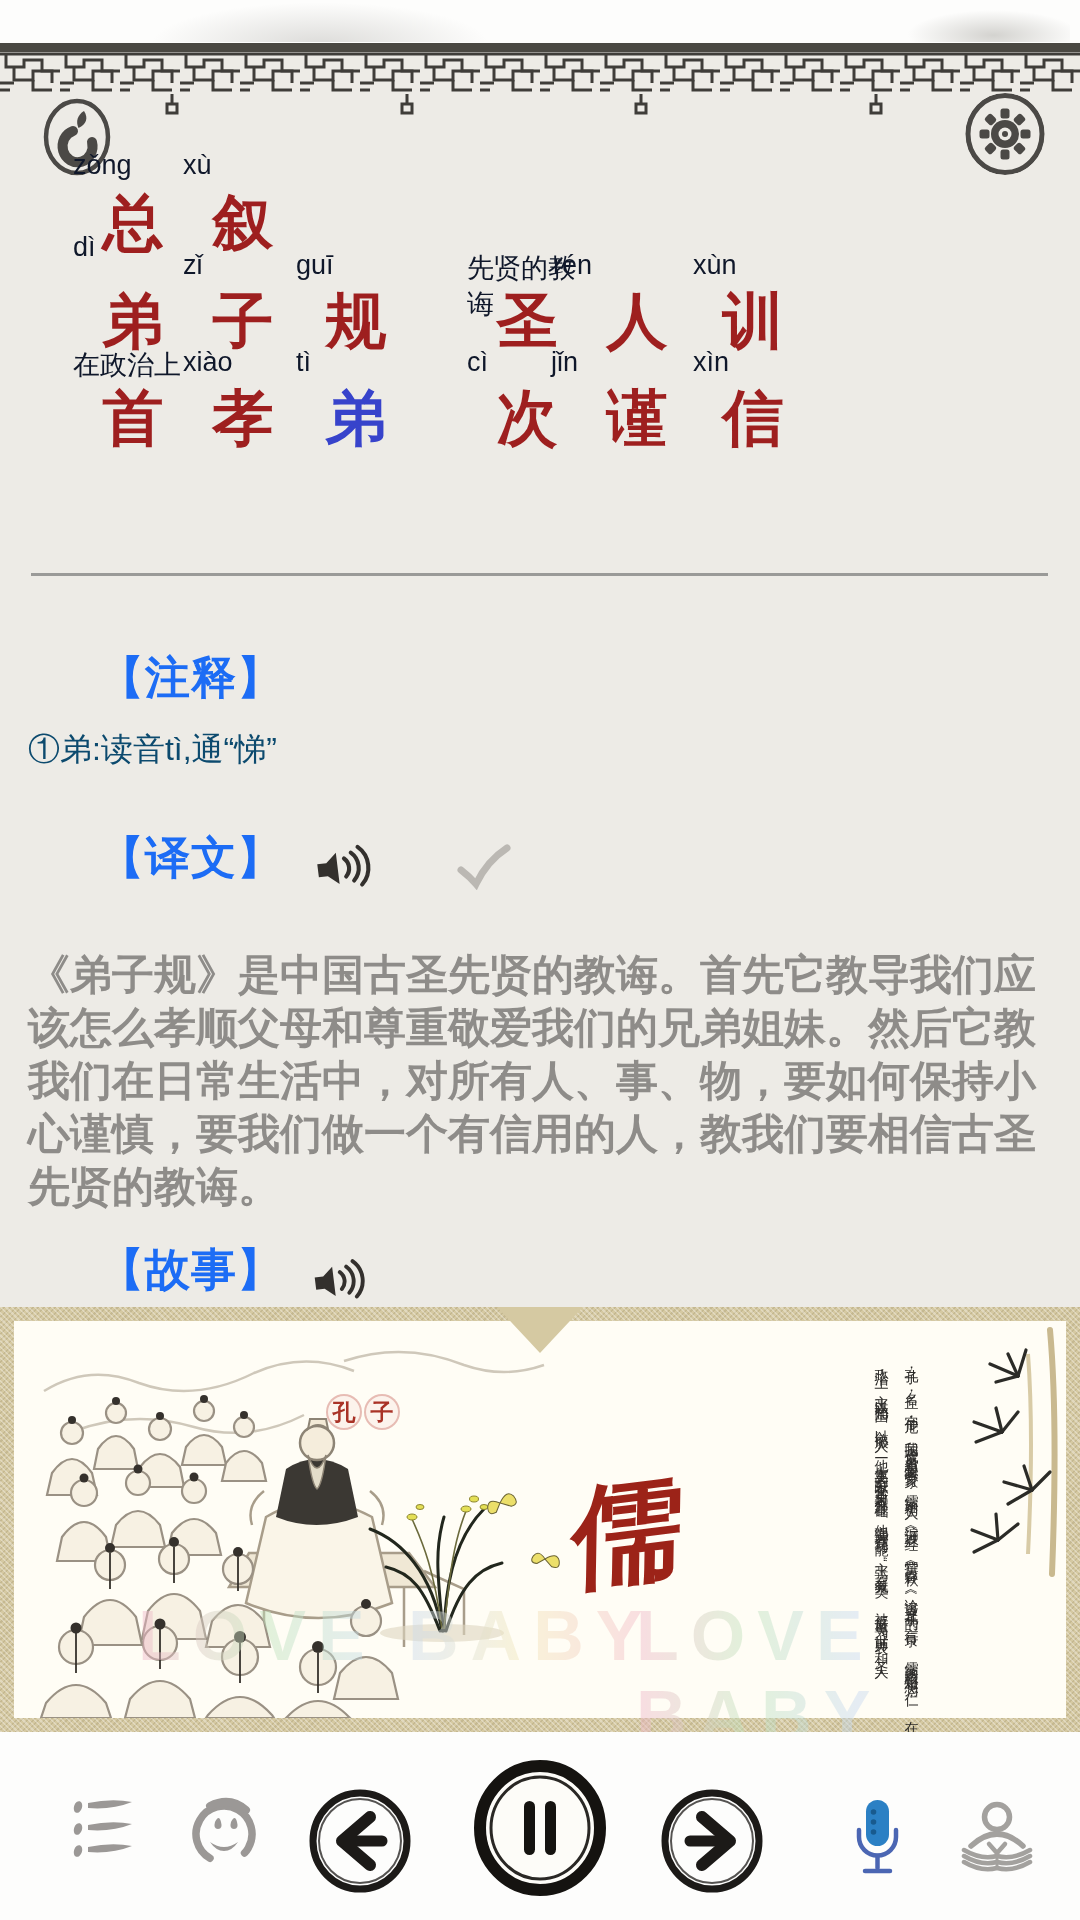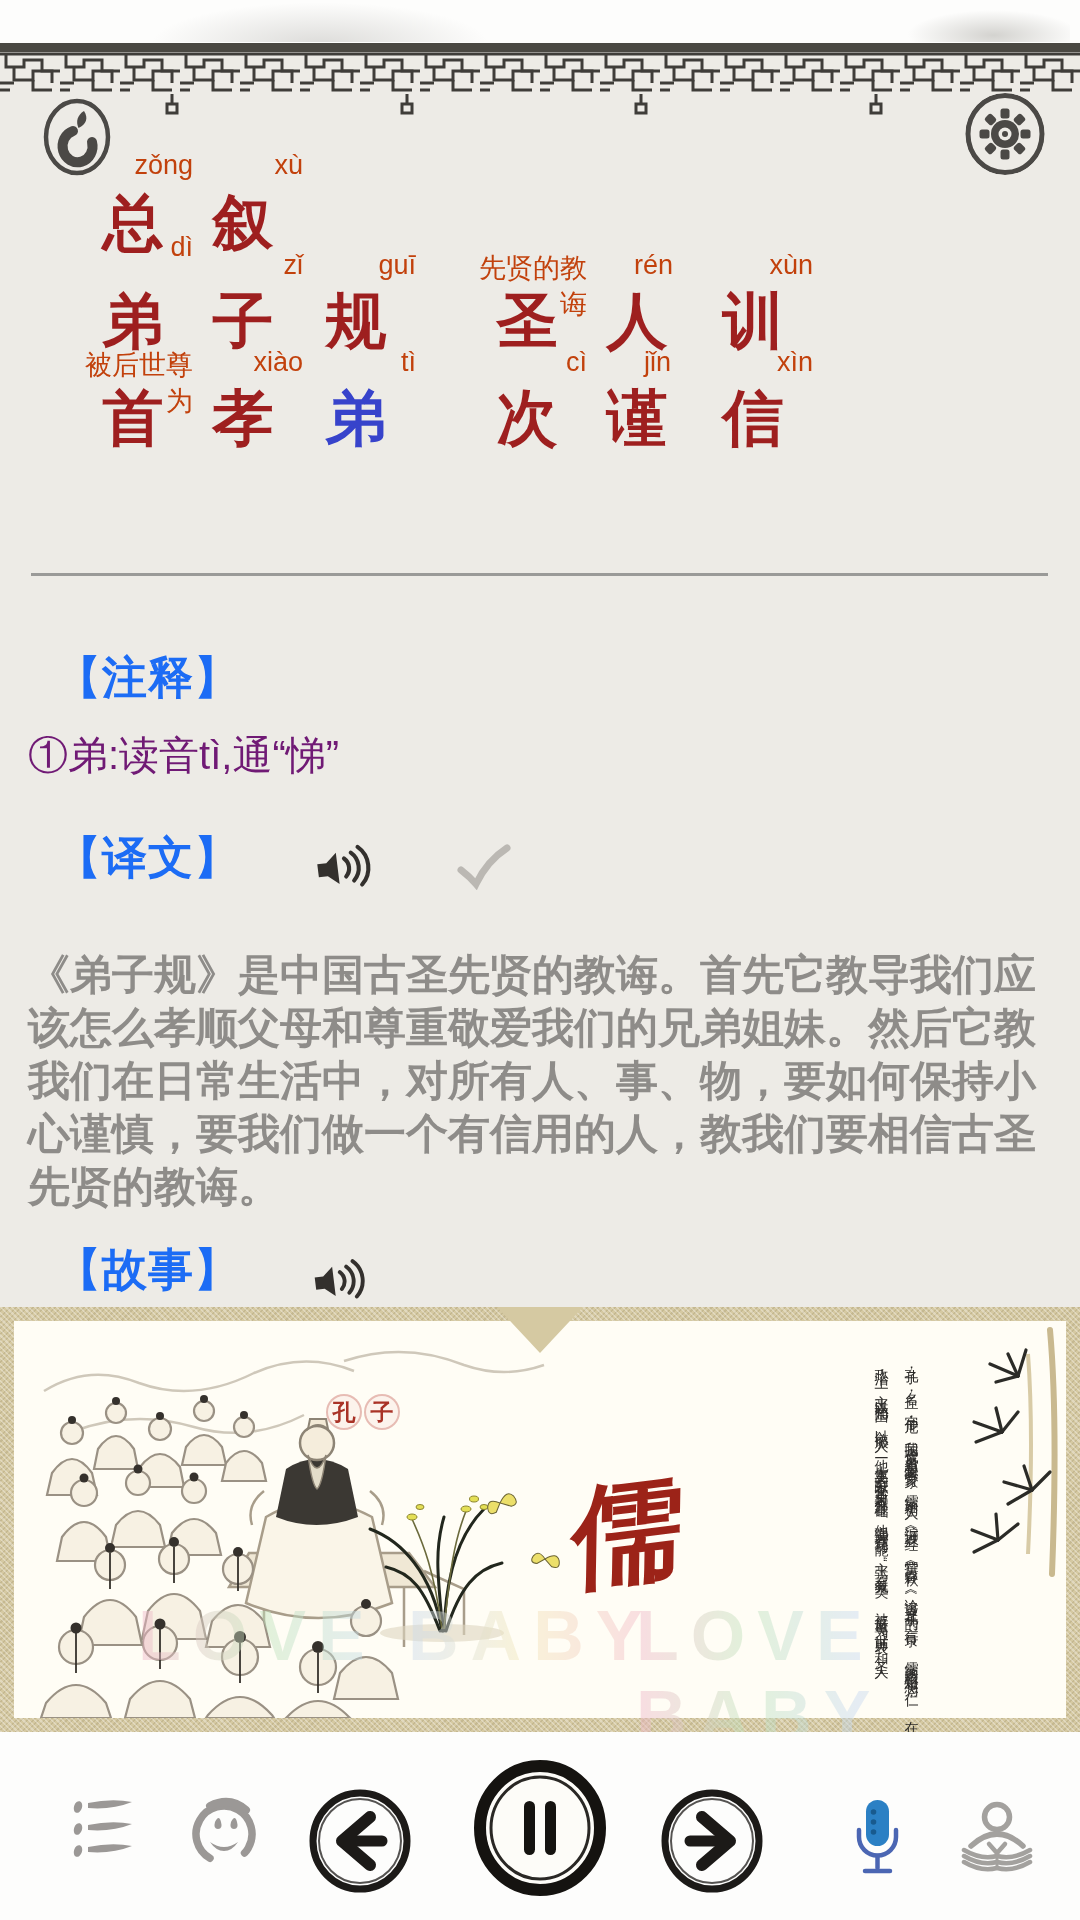--- a/index.html
+++ b/index.html
@@ -12,29 +12,29 @@
   .faint-mountain{left:150px;top:2px;width:340px;height:40px;
     background:radial-gradient(ellipse at 50% 105%,#cfcecb 0%,rgba(207,206,203,0) 70%);opacity:.7;}
   .faint-boat{left:900px;top:8px;width:170px;height:34px;
     background:radial-gradient(ellipse at 55% 80%,#c9c8c4 0%,rgba(201,200,196,0) 65%);opacity:.8;}
   .top-bar{left:0;top:43px;width:1080px;height:9px;background:#4a4842;}
 
   
   .hdr-btn{border-radius:50%;}
 
   
-  .py{position:absolute;width:120px;text-align:right;font-size:27px;color:#c2410c;}
+  .py{position:absolute;width:120px;text-align:left;font-size:27px;color:#0f172a;}
   .hz{position:absolute;width:120px;text-align:center;font-size:61px;font-weight:800;
       color:#9e1f1f;letter-spacing:0;}
   .hz.blue{color:#3743cb;}
 
   .divider{left:31px;top:573px;width:1017px;height:3px;background:#9a9a98;}
 
-  .sec-label{font-size:45px;font-weight:700;color:#1c6cf5;letter-spacing:1px;}
-  .note-body{left:28px;top:728px;font-size:40px;color:#701a75;}
+  .sec-label{font-size:45px;font-weight:700;color:#1c6cf5;letter-spacing:1px;margin-left:43px;}
+  .note-body{left:28px;top:728px;font-size:32px;color:#0c4a6e;}
   .para{left:28px;top:948px;width:1024px;font-size:42px;line-height:53px;
         color:#8e8c89;white-space:pre-line;font-weight:bold;}
 
   
   .panel{left:0;top:1307px;width:1080px;height:425px;background:#d5c9a2;
      background-image:repeating-linear-gradient(45deg,rgba(255,255,255,.30) 0 1.5px,rgba(0,0,0,0) 1.5px 4px),
                       repeating-linear-gradient(-45deg,rgba(139,125,85,.22) 0 1.5px,rgba(0,0,0,0) 1.5px 4px);}
   .card{left:14px;top:1321px;width:1052px;height:397px;background:#fffdf5;overflow:hidden;}
   .notch{left:497px;top:1307px;width:0;height:0;border-left:43px solid transparent;
      border-right:43px solid transparent;border-top:46px solid #d5c9a2;}
@@ -118,21 +118,21 @@
   <span class="py abs" style="left:467px;top:250px">先贤的教诲</span>
   <span class="py abs" style="left:553px;top:250px">rén</span>
   <span class="py abs" style="left:693px;top:250px">xùn</span>
   <span class="hz abs" style="left:73px;top:281px">弟</span>
   <span class="hz abs" style="left:183px;top:281px">子</span>
   <span class="hz abs" style="left:296px;top:281px">规</span>
   <span class="hz abs" style="left:467px;top:281px">圣</span>
   <span class="hz abs" style="left:577px;top:281px">人</span>
   <span class="hz abs" style="left:693px;top:281px">训</span>
 
-  <span class="py abs" style="left:73px;top:347px">被后世尊为</span>
+  <span class="py abs" style="left:73px;top:347px">在政治上</span>
   <span class="py abs" style="left:183px;top:347px">xiào</span>
   <span class="py abs" style="left:296px;top:347px">tì</span>
   <span class="py abs" style="left:467px;top:347px">cì</span>
   <span class="py abs" style="left:551px;top:347px">jǐn</span>
   <span class="py abs" style="left:693px;top:347px">xìn</span>
   <span class="hz abs" style="left:73px;top:378px">首</span>
   <span class="hz abs" style="left:183px;top:378px">孝</span>
   <span class="hz blue abs" style="left:296px;top:378px">弟</span>
   <span class="hz abs" style="left:467px;top:378px">次</span>
   <span class="hz abs" style="left:577px;top:378px">谨</span>

